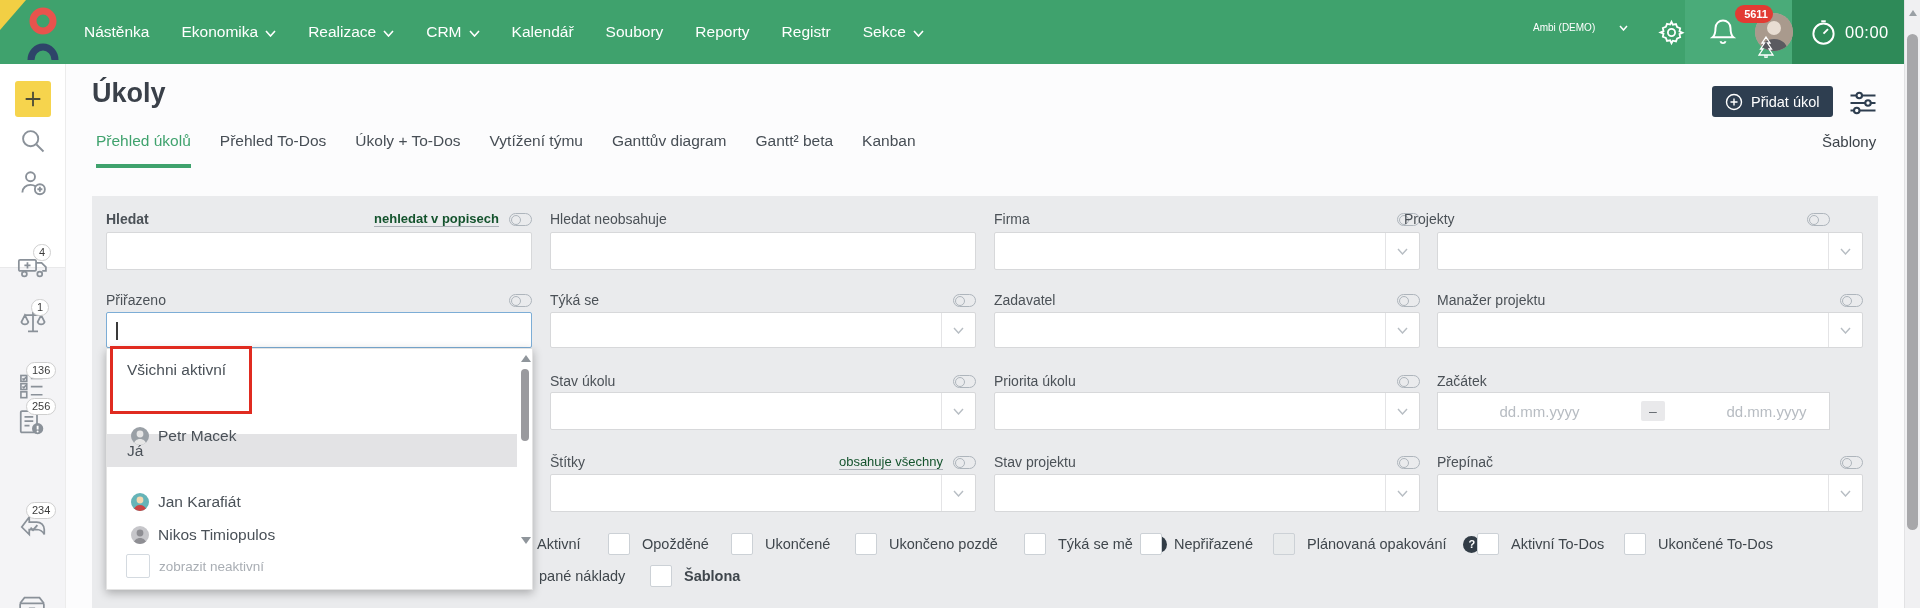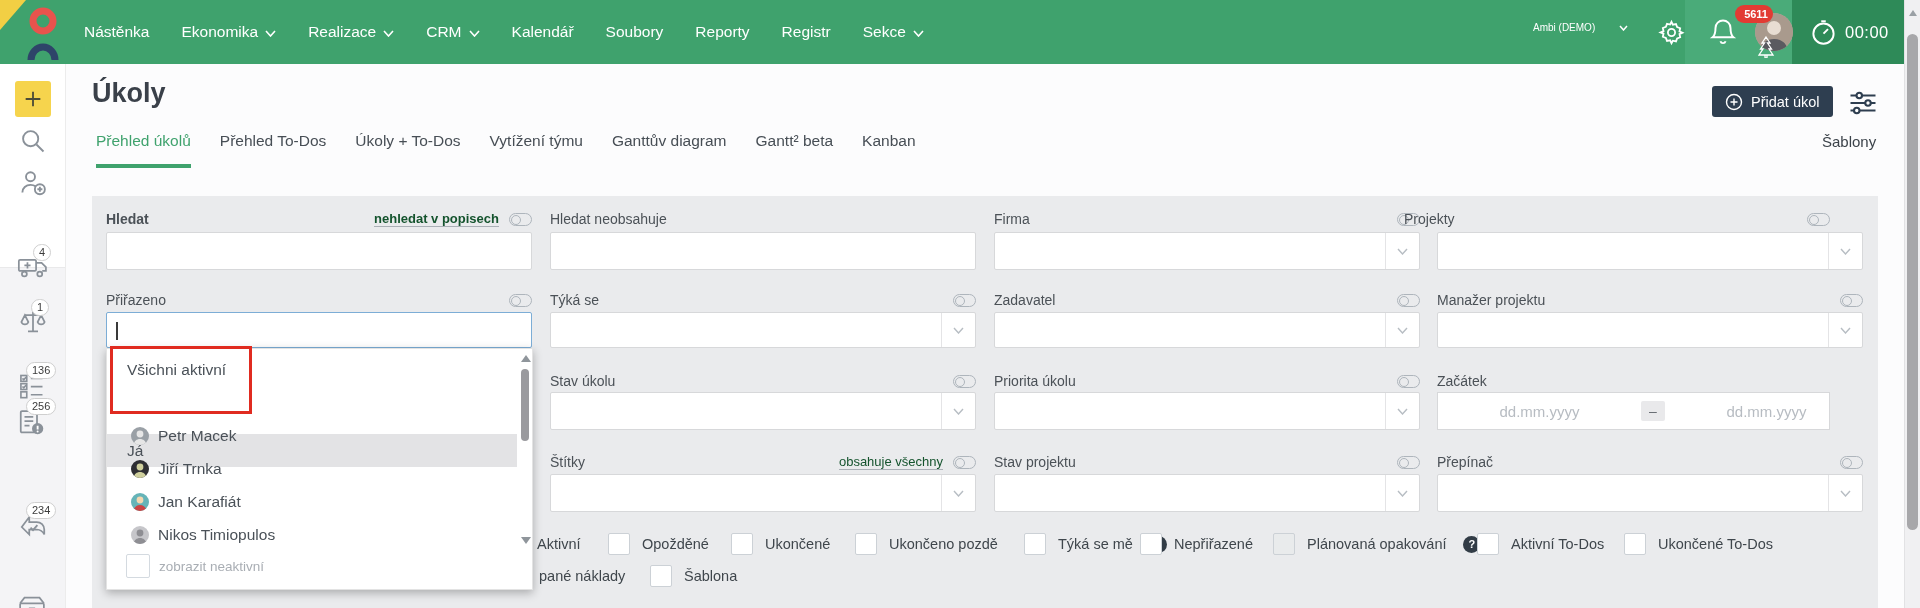--- a/index.html
+++ b/index.html
@@ -502,21 +502,21 @@
       <span class="cbl">Aktivní To-Dos</span>
     </div>
     <div class="cbitem" style="left:1532px; top:337px;">
       <span class="cbox"></span>
       <span class="cbl">Ukončené To-Dos</span>
     </div>
 
     <div class="cbitem" style="left:447px; top:369px;">
       <span class="cbl">pané náklady</span>
     </div>
-    <div class="cbitem" style="left:558px; top:369px;">
+    <div class="cbitem" style="left:558px; top:369px;font-weight:bold;">
       <span class="cbox"></span>
       <span class="cbl">Šablona</span>
     </div>
   </div>
 
   <div class="dropdown">
     <div class="dd-item" style="top:4px;">
       <span>Všichni aktivní</span>
     </div>
     <div class="dd-item sel" style="top:37px;margin-top:48px;">
@@ -525,29 +525,20 @@
 
     <div class="dd-item dd-person" style="top:70px;">
       <span class="dd-av" style="background:#9aa0a6;">
         <svg width="18" height="18" viewBox="0 0 18 18">
             <circle cx="9" cy="7" r="3.4" fill="#e6e6e6"></circle>
             <path d="M2.5 18c.6-4 3.3-6 6.5-6s5.9 2 6.5 6z" fill="#e6e6e6"></path>
           </svg>
       </span>
       <span>Petr Macek</span>
     </div>
-    <div class="dd-item dd-person" style="top:103px;">
-      <span class="dd-av" style="background:#2e2e33;">
-        <svg width="18" height="18" viewBox="0 0 18 18">
-            <circle cx="9" cy="7" r="3.4" fill="#cfcf9d"></circle>
-            <path d="M2.5 18c.6-4 3.3-6 6.5-6s5.9 2 6.5 6z" fill="#cfcf9d"></path>
-          </svg>
-      </span>
-      <span>Jiří Trnka</span>
-    </div>
     <div class="dd-item dd-person" style="top:136px;">
       <span class="dd-av" style="background:#66b4b8;">
         <svg width="18" height="18" viewBox="0 0 18 18">
             <circle cx="9" cy="7" r="3.4" fill="#f3d7b0"></circle>
             <path d="M2.5 18c.6-4 3.3-6 6.5-6s5.9 2 6.5 6z" fill="#c44"></path>
           </svg>
       </span>
       <span>Jan Karafiát</span>
     </div>
     <div class="dd-item dd-person" style="top:169px;">

